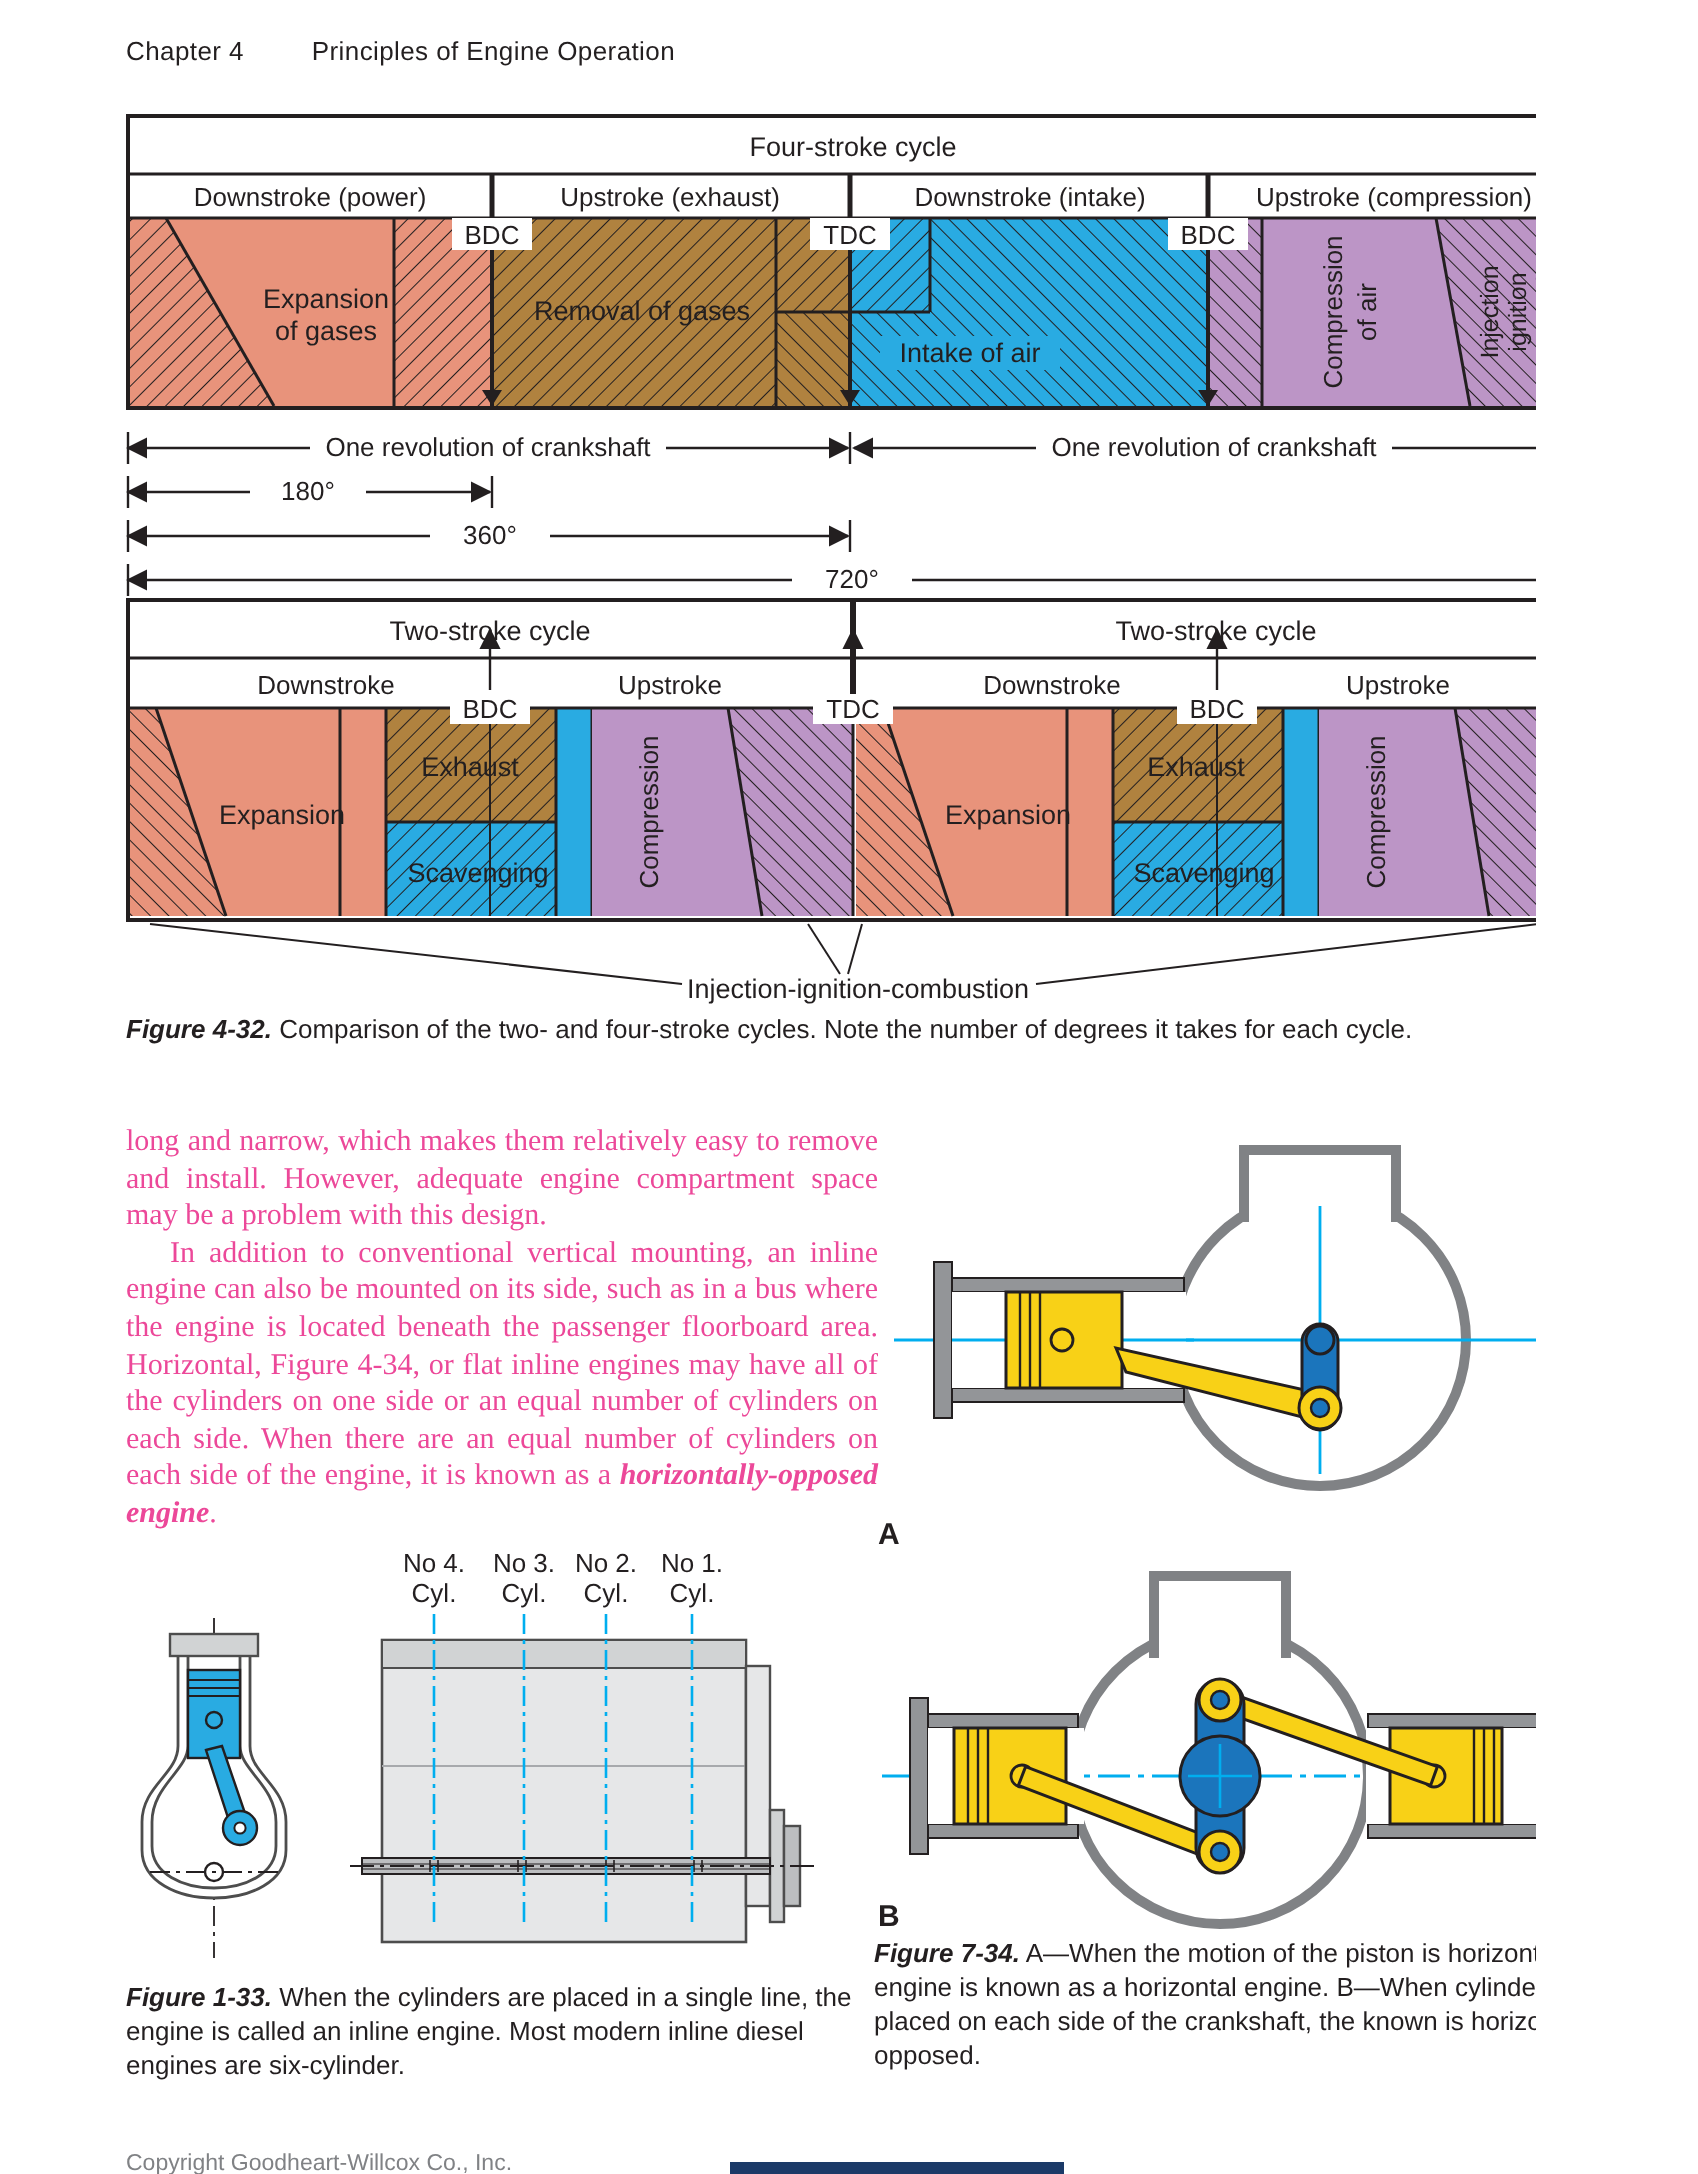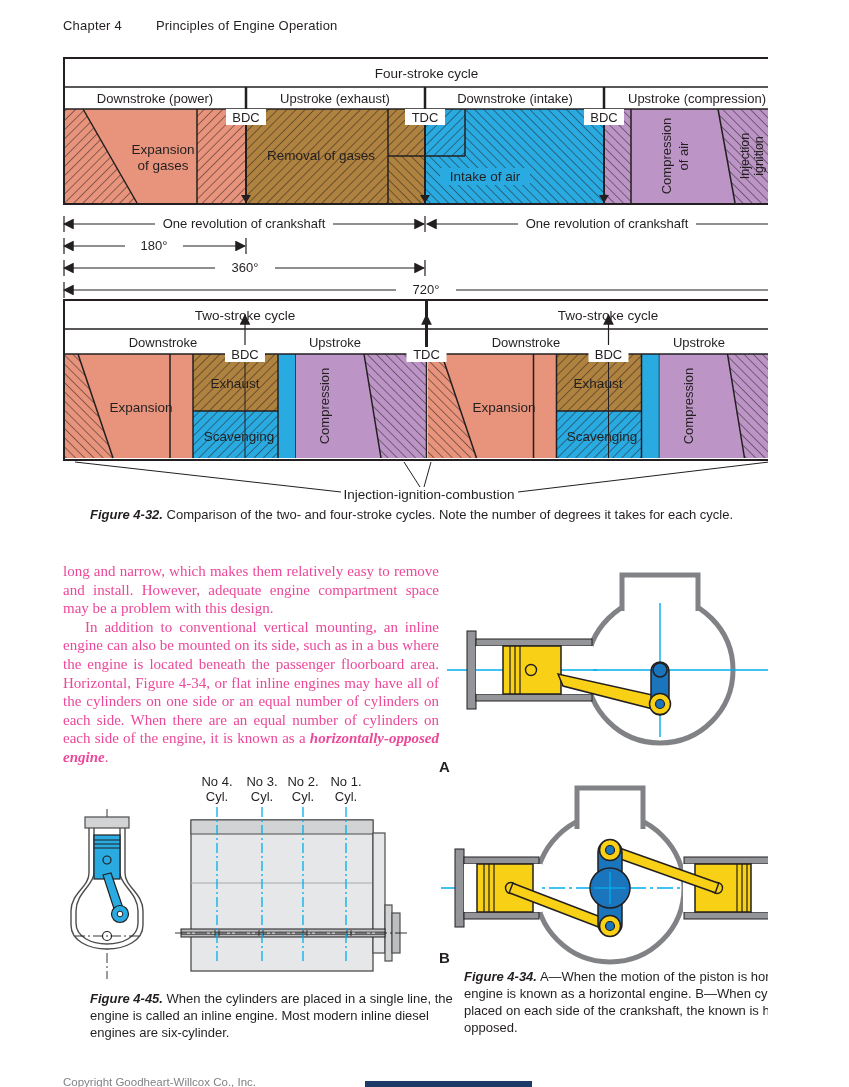--- a/index.html
+++ b/index.html
@@ -7,21 +7,21 @@
         font-family:"Liberation Sans",sans-serif;color:#231F20;}
   .abs{position:absolute;}
   .hdr{top:18px;left:63px;font-size:13px;letter-spacing:.2px;}
   .hdr span{margin-right:34px;}
   .pageno{top:18px;left:700px;width:90px;text-align:right;font-size:16px;}
   svg{position:absolute;overflow:visible;}
   .t13{font-family:"Liberation Sans",sans-serif;font-size:13px;fill:#231F20;}
   .t12{font-family:"Liberation Sans",sans-serif;font-size:12.5px;fill:#231F20;}
   .t14{font-family:"Liberation Sans",sans-serif;font-size:13.5px;fill:#231F20;}
   .mid{text-anchor:middle;}
-  .cap{font-size:13px;line-height:17px;color:#231F20;margin-left:27px;}
+  .cap{font-size:13px;line-height:17px;color:#231F20;}
   .cap b{font-style:italic;}
   .bodytxt{font-family:"Liberation Serif",serif;font-size:15px;line-height:18.6px;
            text-align:justify;color:#ec4899;}
   .bodytxt p{margin:0;}
   .bodytxt p.ind{text-indent:22px;}
   .bodytxt .term{font-weight:bold;font-style:italic;}
   .bodytxt .figref{font-weight:normal;}
   .copyright{font-size:11.5px;color:#808285;}
   .navybar{background:#1B3A68;}
 </style>
@@ -367,26 +367,26 @@
       <text class="t13 mid" x="199" y="13">No 3.</text>
       <text class="t13 mid" x="199" y="28">Cyl.</text>
       <text class="t13 mid" x="240" y="13">No 2.</text>
       <text class="t13 mid" x="240" y="28">Cyl.</text>
       <text class="t13 mid" x="283" y="13">No 1.</text>
       <text class="t13 mid" x="283" y="28">Cyl.</text>
     </g>
   </svg>
 
   <div class="abs cap" style="left:63px;top:990px;width:375px">
-    <b>Figure 4-45.</b>
+    <b>Figure 1-33.</b>
     <span>When the cylinders are placed in a single line, the engine is called an inline engine. Most modern inline diesel engines are six-cylinder.</span>
   </div>
 
   <div class="abs cap" style="left:437px;top:968px;width:378px">
-    <b>Figure 4-34.</b>
+    <b>Figure 7-34.</b>
     <span>A—When the motion of the piston is horizontal, the engine is known as a horizontal engine. B—When cylinders are placed on each side of the crankshaft, the known is horizontally-opposed.</span>
   </div>
 
   <div class="abs copyright" style="left:63px;top:1076px">Copyright Goodheart-Willcox Co., Inc.</div>
 
   <div class="abs navybar" style="left:365px;top:1081px;width:167px;height:6px"></div>
 
 </div>
 
 </body></html>

